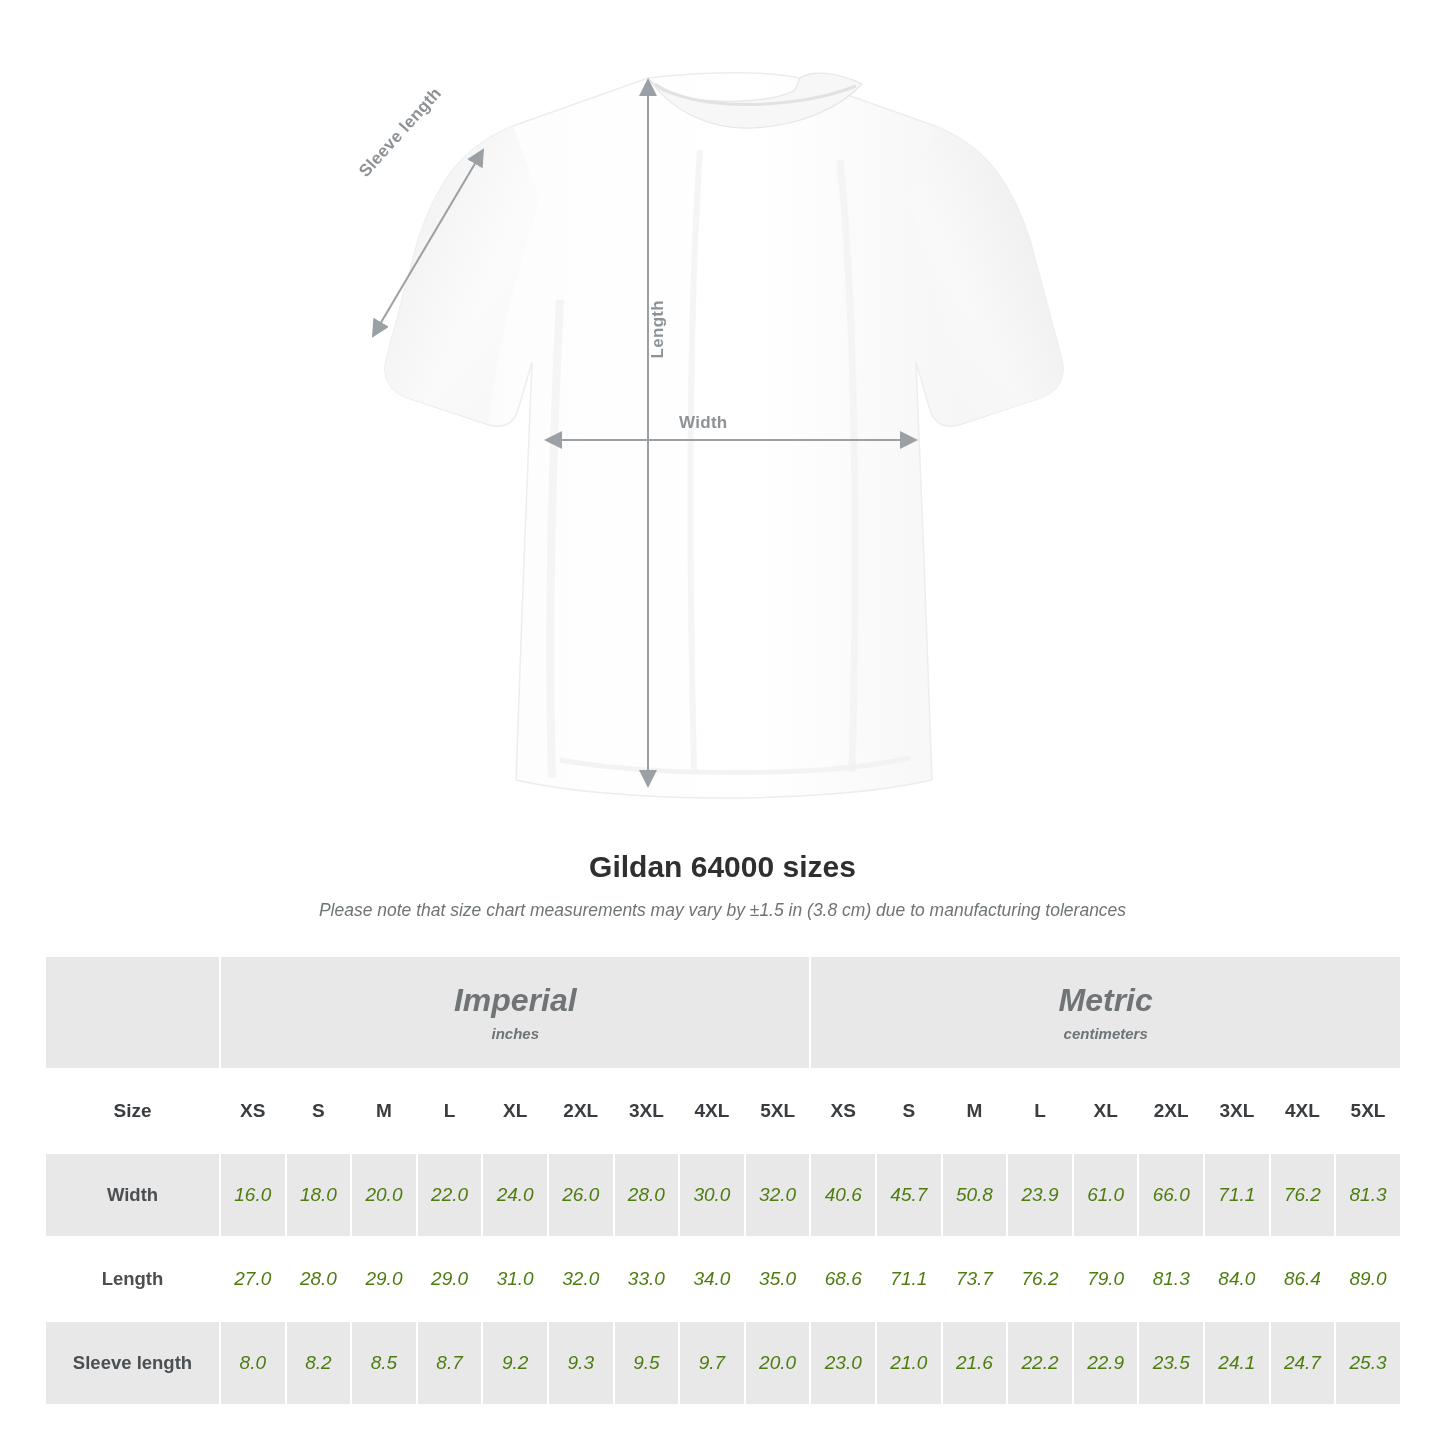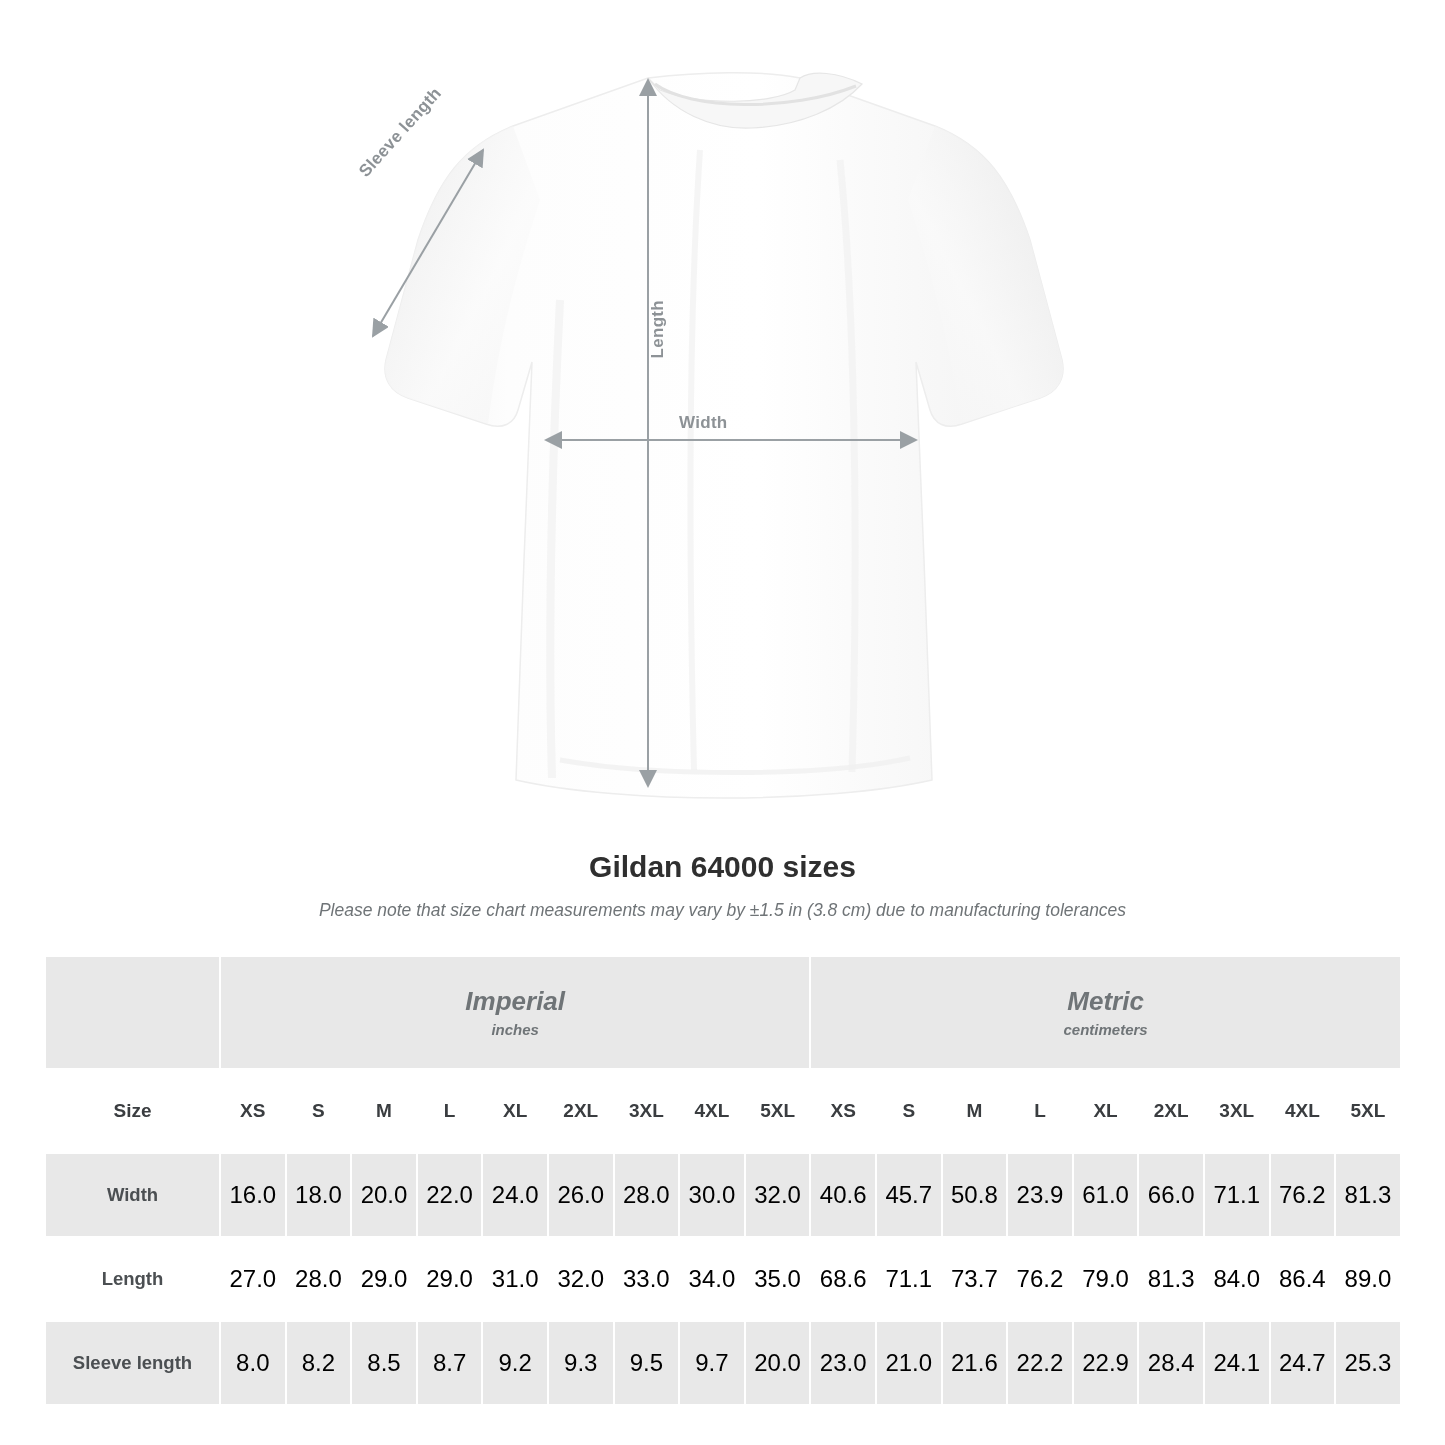--- a/index.html
+++ b/index.html
@@ -84,21 +84,21 @@
     border: 2px solid #ffffff;
     text-align: center;
     vertical-align: middle;
   }
   .sys-head {
     background: #e8e8e8;
     height: 113px;
     padding: 0;
   }
   .sys-head .sys-name {
-    font-size: 26px;
+    font-size: 32px;
     font-style: italic;
     font-weight: bold;
     color: #6f7477;
     line-height: 1.1;
   }
   .sys-head .sys-unit {
     font-size: 15px;
     font-style: italic;
     color: #6f7477;
     margin-top: 6px;
@@ -114,23 +114,24 @@
   tr.alt .row-label { background: #e8e8e8; }
   .col-head {
     background: #ffffff;
     font-size: 19px;
     font-weight: bold;
     color: #3a3d40;
     height: 84px;
   }
   td.val {
     background: #ffffff;
-    font-size: 24px;
-    color: #000000;
+    font-size: 19px;
+    color: #4d7c0f;
     height: 84px;
+    font-style: italic;
   }
   tr.alt td.val { background: #e8e8e8; }
 </style>
 </head>
 <body>
 
 <div class="page">
 
   <div class="shirt-area">
     <svg class="shirt-svg" width="1445" height="830" viewBox="0 0 1445 830">
@@ -311,21 +312,21 @@
           <td class="val">9.2</td>
           <td class="val">9.3</td>
           <td class="val">9.5</td>
           <td class="val">9.7</td>
           <td class="val">20.0</td>
           <td class="val">23.0</td>
           <td class="val">21.0</td>
           <td class="val">21.6</td>
           <td class="val">22.2</td>
           <td class="val">22.9</td>
-          <td class="val">28.4</td>
+          <td class="val">23.5</td>
           <td class="val">24.1</td>
           <td class="val">24.7</td>
           <td class="val">25.3</td>
         </tr>
       </tbody>
     </table>
   </div>
 
 </div>
 

